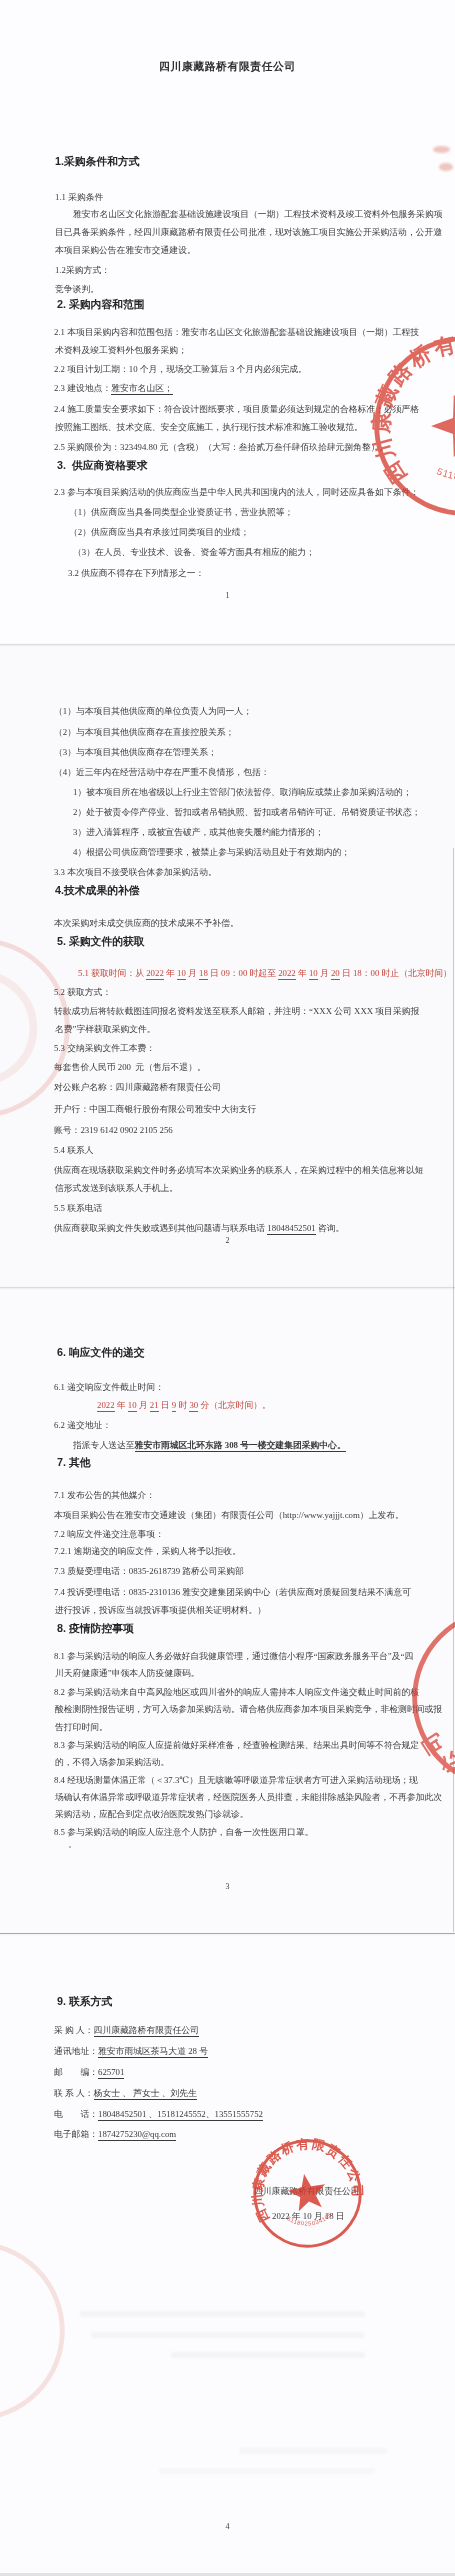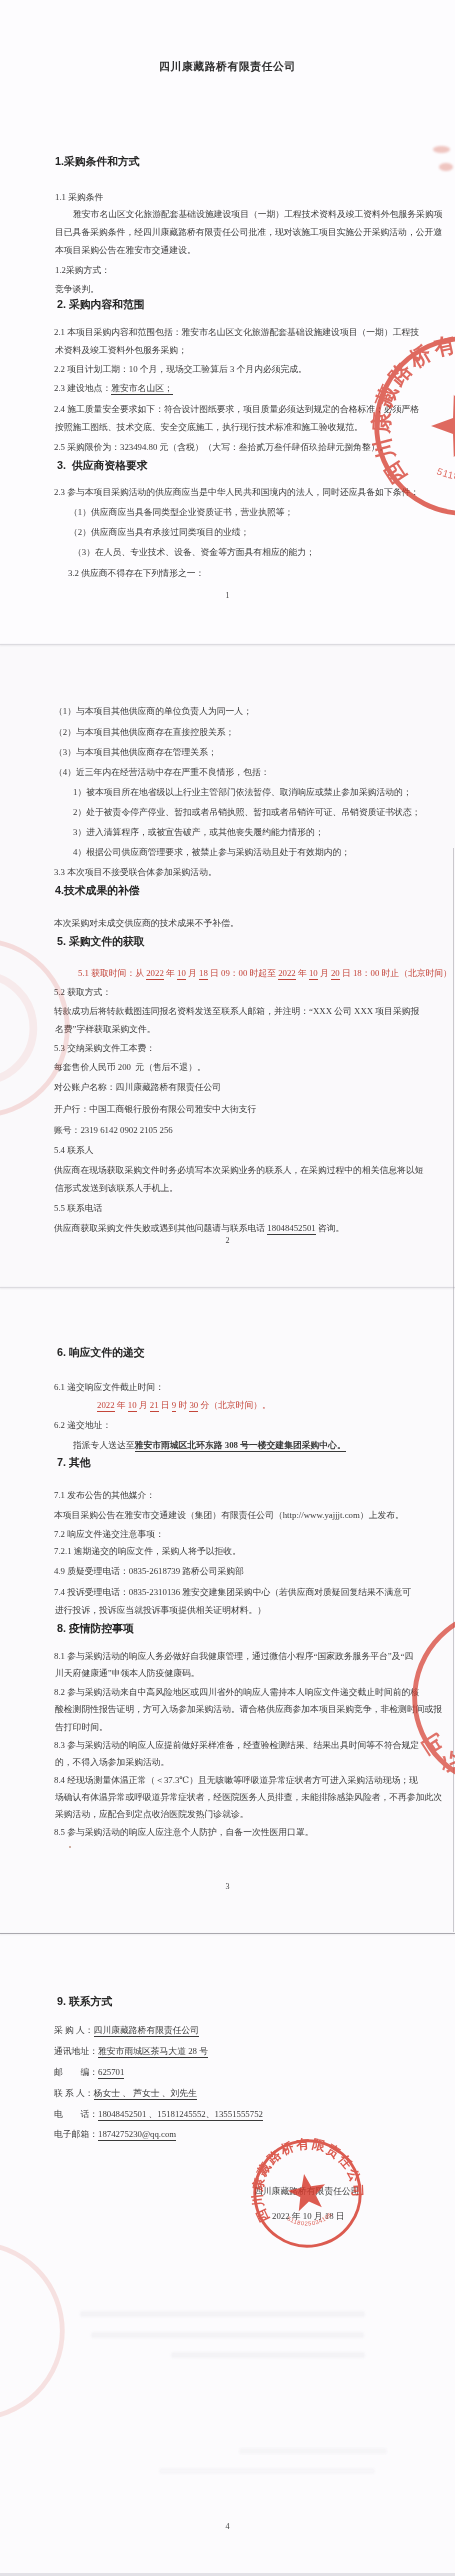--- a/index.html
+++ b/index.html
@@ -110,21 +110,21 @@
   <div class="t in" style="top:1382px">6.1 递交响应文件截止时间：</div>
   <div class="t in2 red" style="top:1400px"><span class="u">2022</span><span> 年 </span><span class="u">10</span><span> 月 </span><span class="u">21</span><span> 日 </span><span class="u">9</span><span> 时 </span><span class="u">30</span><span> 分（北京时间）。</span></div>
   <div class="t in" style="top:1420px">6.2 递交地址：</div>
   <div class="t in2" style="top:1440px"><span>指派专人送达至</span><span class="u" style="font-weight:bold">雅安市雨城区北环东路 308 号一楼交建集团采购中心。</span></div>
 
   <div class="h sp" style="top:1456px">7. 其他</div>
   <div class="t in" style="top:1490px">7.1 发布公告的其他媒介：</div>
   <div class="t in" style="top:1510px">本项目采购公告在雅安市交通建设（集团）有限责任公司（http://www.yajjjt.com）上发布。</div>
   <div class="t in" style="top:1529px">7.2 响应文件递交注意事项：</div>
   <div class="t in" style="top:1546px">7.2.1 逾期递交的响应文件，采购人将予以拒收。</div>
-  <div class="t in" style="top:1566px">4.9 质疑受理电话：0835-2618739 路桥公司采购部</div>
+  <div class="t in" style="top:1566px">7.3 质疑受理电话：0835-2618739 路桥公司采购部</div>
   <div class="t in" style="top:1587px">7.4 投诉受理电话：0835-2310136 雅安交建集团采购中心（若供应商对质疑回复结果不满意可</div>
   <div class="t" style="top:1605px">进行投诉，投诉应当就投诉事项提供相关证明材料。）</div>
 
   <div class="h sp" style="top:1622px">8. 疫情防控事项</div>
   <div class="t in" style="top:1651px">8.1 参与采购活动的响应人务必做好自我健康管理，通过微信小程序“国家政务服务平台”及“四</div>
   <div class="t" style="top:1668px">川天府健康通”申领本人防疫健康码。</div>
   <div class="t in" style="top:1687px">8.2 参与采购活动来自中高风险地区或四川省外的响应人需持本人响应文件递交截止时间前的核</div>
   <div class="t" style="top:1704px">酸检测阴性报告证明，方可入场参加采购活动。请合格供应商参加本项目采购竞争，非检测时间或报</div>
   <div class="t" style="top:1722px">告打印时间。</div>
   <div class="t in" style="top:1740px">8.3 参与采购活动的响应人应提前做好采样准备，经查验检测结果、结果出具时间等不符合规定</div>

